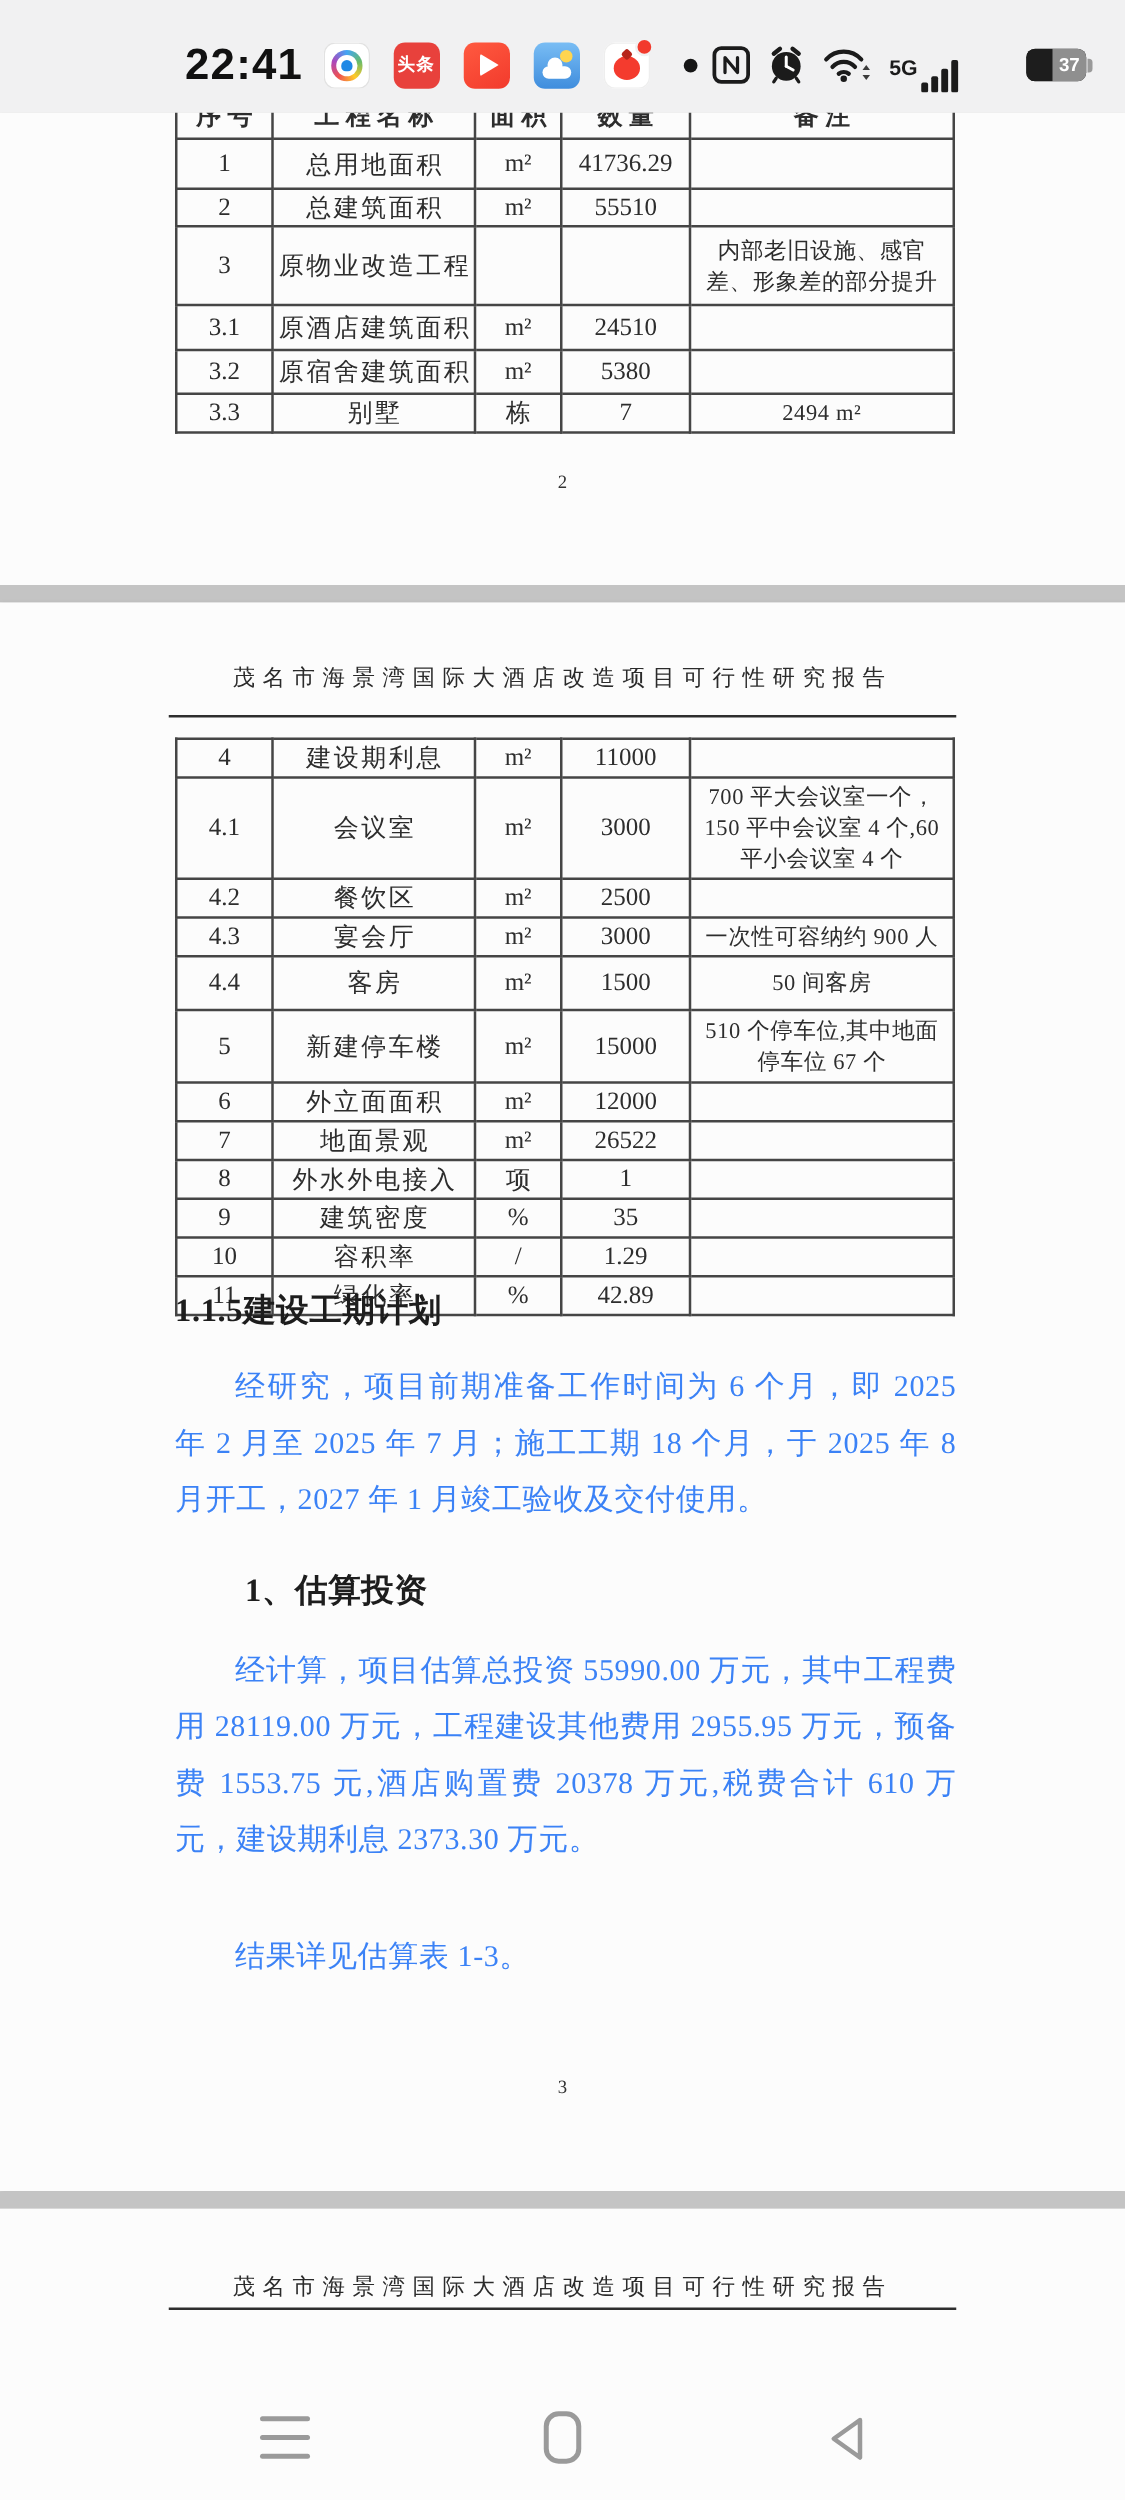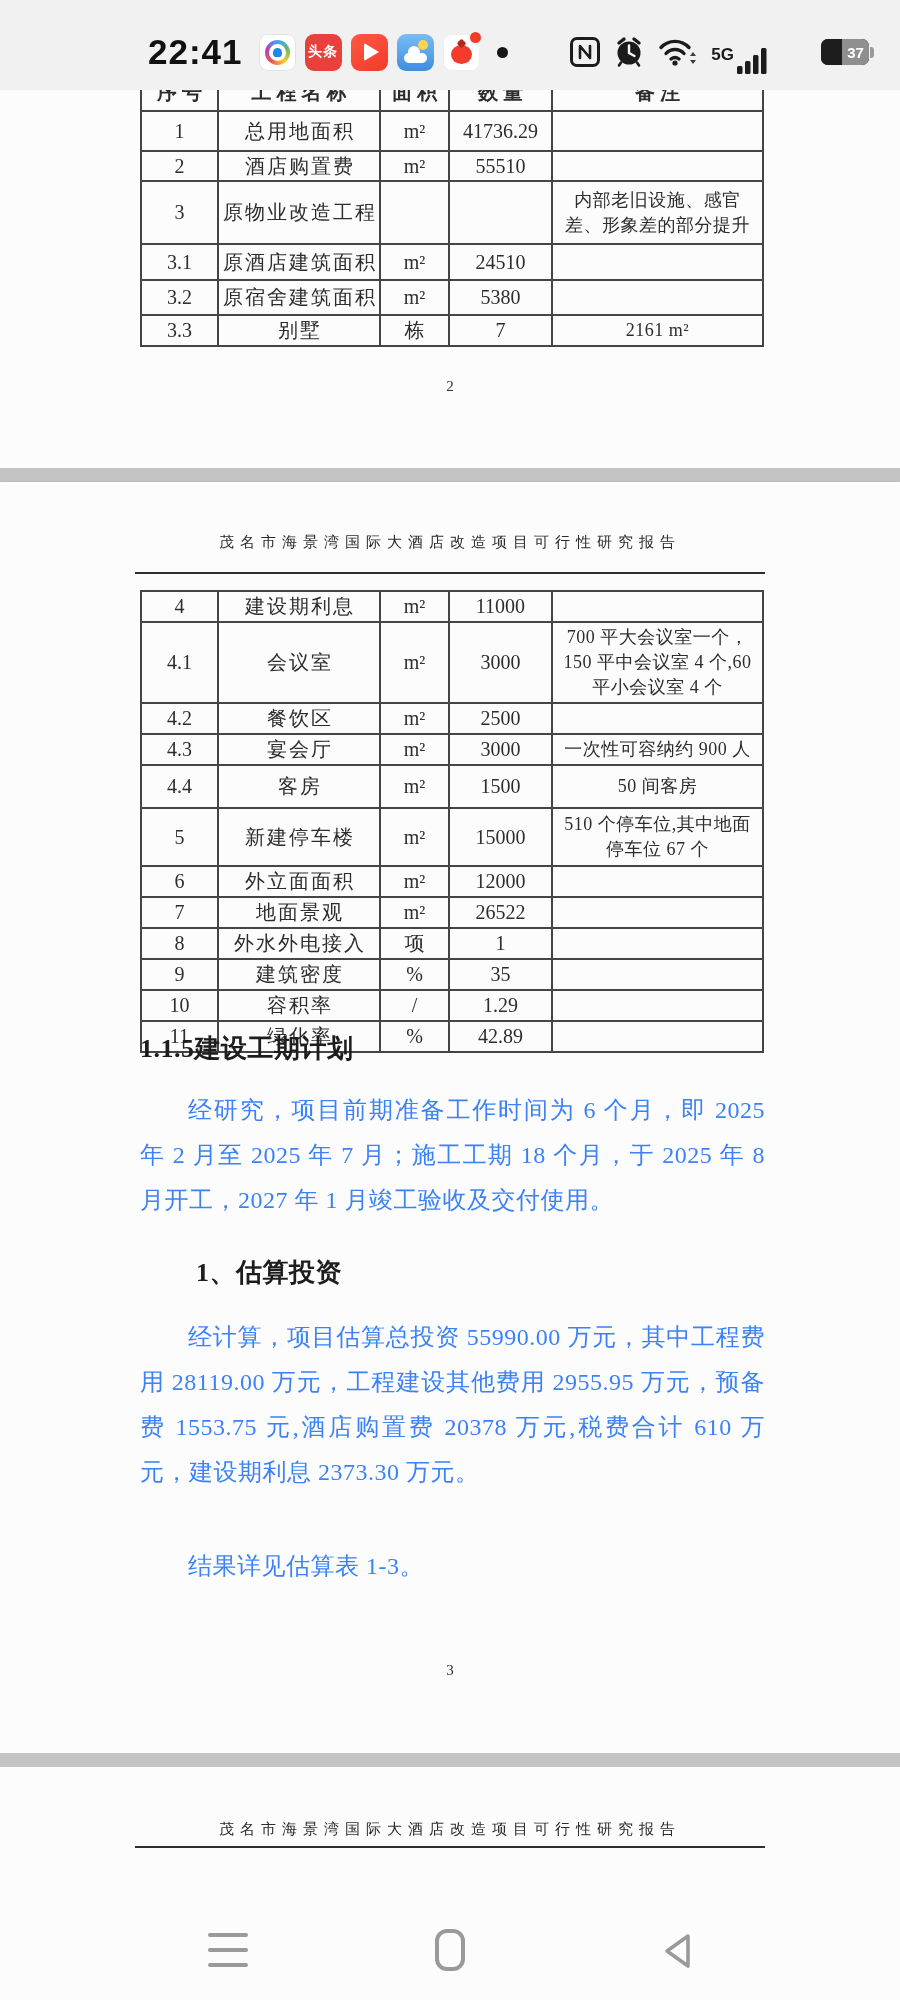--- a/index.html
+++ b/index.html
@@ -3,21 +3,21 @@
 <meta charset="utf-8">
 <style>
   html,body{margin:0;padding:0;background:#888;}
   .screen{position:relative;width:900px;height:2000px;background:#e9e9e9;overflow:hidden;
           font-family:"Liberation Sans","DejaVu Sans",sans-serif;}
 
   
   .status-bar{position:absolute;top:0;left:0;width:900px;height:90px;background:#f1f1f2;
               display:flex;align-items:center;padding:14px 26px 0 148px;box-sizing:border-box;z-index:30;}
   .sb-time{font-size:35px;font-weight:700;color:#111;letter-spacing:1px;}
-  .notif-icons{display:flex;align-items:center;gap:9px;margin-left:16px;justify-content:space-between;}
+  .notif-icons{display:flex;align-items:center;gap:19px;margin-left:16px;justify-content:space-between;}
   .app-icon{width:37px;height:37px;border-radius:9px;position:relative;overflow:visible;flex:0 0 auto;}
   .icon-news{background:#fff;box-shadow:0 0 0 1px #e2e2e2 inset;}
   .icon-news .ring{position:absolute;left:6px;top:6px;width:25px;height:25px;border-radius:50%;
       background:conic-gradient(#42a5f5,#66bb6a,#ffca28,#ef5350,#ab47bc,#42a5f5);}
   .icon-news .ring::after{content:"";position:absolute;left:4px;top:4px;width:17px;height:17px;border-radius:50%;background:#fff;}
   .icon-news .bell{position:absolute;left:14px;top:14px;width:9px;height:9px;border-radius:50% 50% 40% 40%;background:#1e88e5;z-index:2;}
   .icon-toutiao{background:#e8413c;display:flex;align-items:center;justify-content:center;}
   .icon-toutiao span{color:#fff;font-size:14px;font-weight:700;letter-spacing:1px;}
   .icon-play{background:linear-gradient(150deg,#ff5a40,#f23a2c);display:flex;align-items:center;justify-content:center;}
   .icon-play .tri{width:0;height:0;border-left:15px solid #fff;border-top:9px solid transparent;border-bottom:9px solid transparent;margin-left:5px;border-radius:2px;}
@@ -59,21 +59,21 @@
   table.doc-table td.col1{letter-spacing:2px;text-indent:2px;}
   table.doc-table td.col4{font-size:18px;line-height:25px;padding:2px 5px;letter-spacing:0.5px;}
   .table1{top:-17px;}
   .table2{top:108px;}
 
   .pagenum{position:absolute;left:0;right:0;text-align:center;font-size:15px;color:#333;}
   .pagenum-2{top:288px;}
   .pagenum-3{top:1180px;}
 
   .doc-header{position:absolute;left:0;right:0;top:45px;height:30px;line-height:30px;text-align:center;
-      font-size:15px;letter-spacing:6px;color:#2b2b2b;}
+      font-size:18px;letter-spacing:6px;color:#2b2b2b;}
   .header-rule{position:absolute;left:135px;top:90px;width:630px;height:2px;background:#2e2e2e;}
   .page4 .doc-header{top:47px;}
   .page4 .header-rule{top:79px;}
 
   .sec-heading{position:absolute;left:140px;font-size:26px;font-weight:700;color:#1d1d1d;line-height:38px;letter-spacing:0.5px;}
   .h115{top:548px;}
   .h116{top:727px;}
   .h116sub{top:772px;left:196px;}
   .doc-para{position:absolute;left:140px;width:625px;font-size:24px;line-height:45px;
       text-align:justify;text-indent:2em;letter-spacing:0.5px;margin:0;}
@@ -180,21 +180,21 @@
         <tbody>
           <tr style="height: 40px;">
             <td class="col0">1</td>
             <td class="col1">总用地面积</td>
             <td class="col2">m²</td>
             <td class="col3">41736.29</td>
             <td class="col4"></td>
           </tr>
           <tr style="height: 30px;">
             <td class="col0">2</td>
-            <td class="col1">酒店购置费</td>
+            <td class="col1">总建筑面积</td>
             <td class="col2">m²</td>
             <td class="col3">55510</td>
             <td class="col4"></td>
           </tr>
           <tr style="height: 63px;">
             <td class="col0">3</td>
             <td class="col1">原物业改造工程</td>
             <td class="col2"></td>
             <td class="col3"></td>
             <td class="col4">内部老旧设施、感官差、形象差的部分提升</td>
@@ -211,21 +211,21 @@
             <td class="col1">原宿舍建筑面积</td>
             <td class="col2">m²</td>
             <td class="col3">5380</td>
             <td class="col4"></td>
           </tr>
           <tr style="height: 31px;">
             <td class="col0">3.3</td>
             <td class="col1">别墅</td>
             <td class="col2">栋</td>
             <td class="col3">7</td>
-            <td class="col4">2161 m²</td>
+            <td class="col4">2494 m²</td>
           </tr>
         </tbody>
       </table>
     <div class="pagenum pagenum-2 doc-font">2</div>
   </div>
 
   <div class="sep sep1"></div>
 
   <div class="page page3">
     <div class="doc-header doc-font">茂名市海景湾国际大酒店改造项目可行性研究报告</div>

